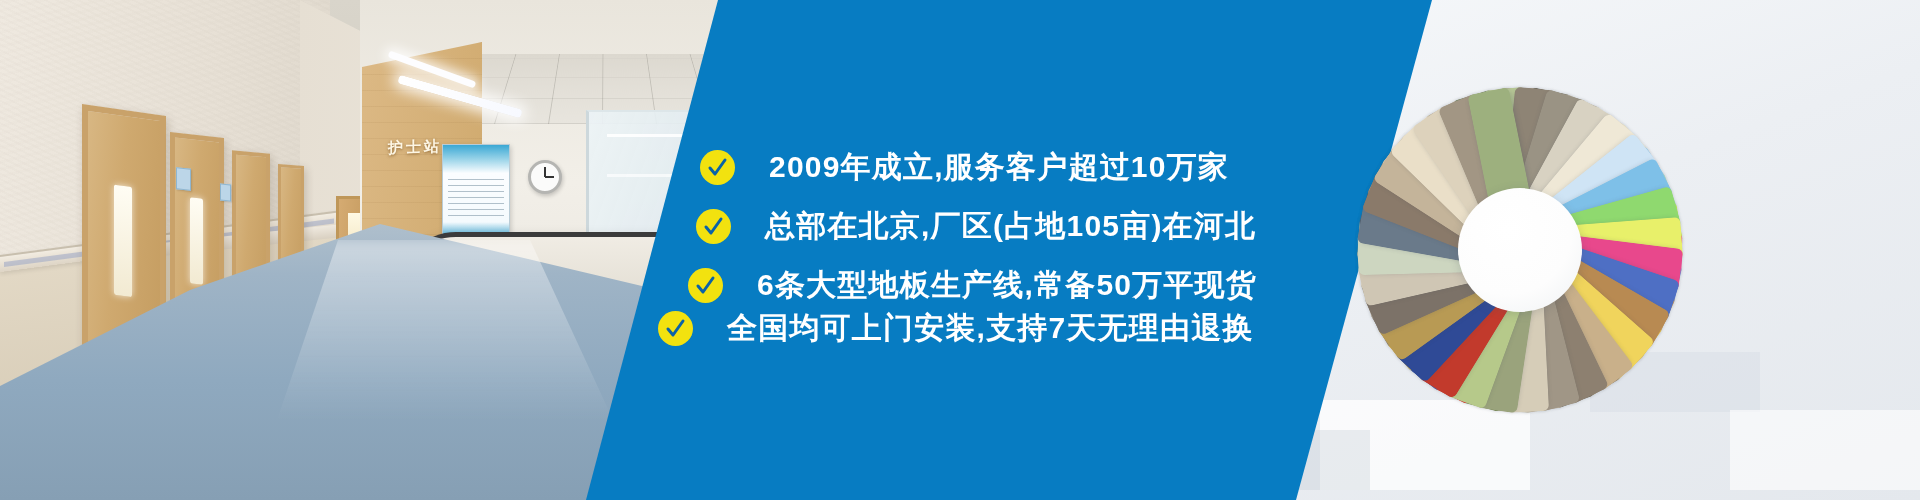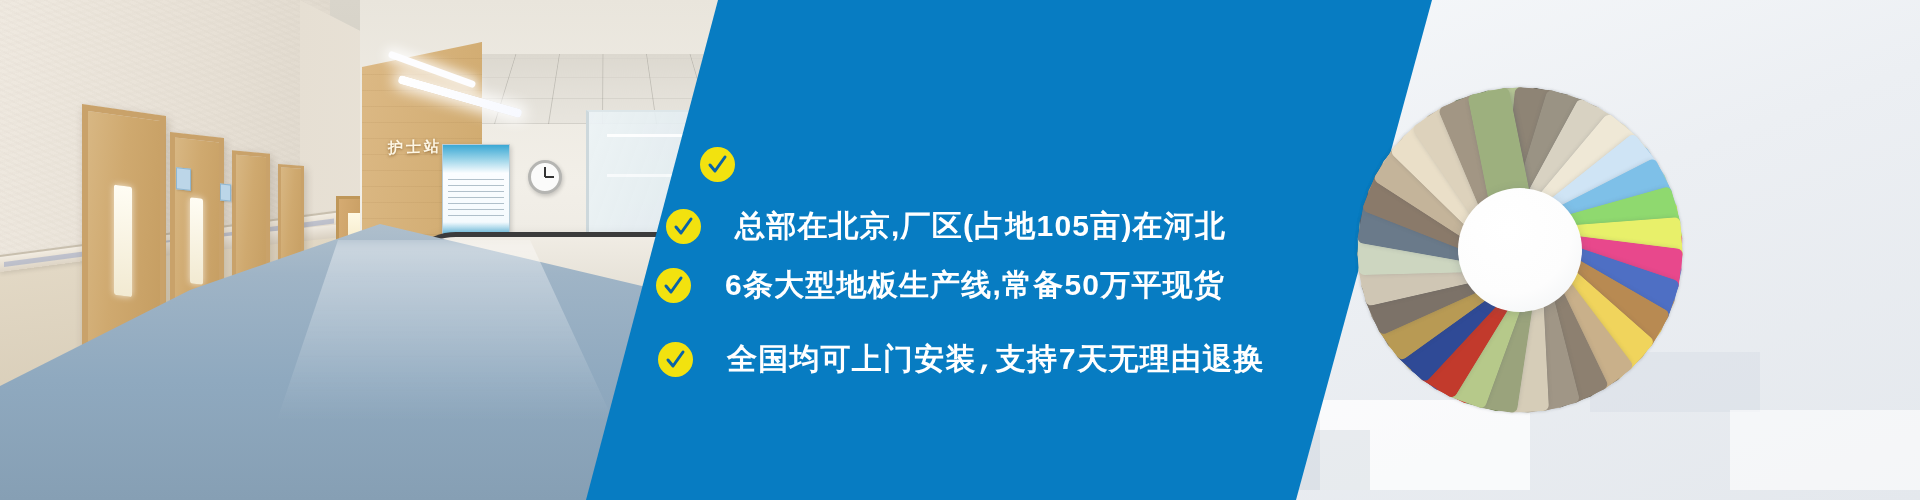--- a/index.html
+++ b/index.html
@@ -328,23 +328,23 @@
     position:relative;
     margin-right:34px;
   }
   .bullet .tick svg { position:absolute; left:6px; top:6px; }
   .bullet .btext {
     color:#ffffff;
     font-size:30px; font-weight:bold;
     letter-spacing:1.2px;
   }
   .b1 { left:700px; top:147px; }
-  .b2 { left:666px; top:206px; }
-  .b3 { left:656px; top:265px; }
-  .b4 { left:658px; top:339px;font-family:Liberation Mono, monospace; }
+  .b2 { left:696px; top:206px; }
+  .b3 { left:688px; top:265px; }
+  .b4 { left:658px; top:308px; }
 </style>
 </head>
 <body>
 
 <div class="banner">
 
   <div class="photo-left">
     <div class="corr-bg"></div>
 
     <div class="ceiling">
@@ -480,20 +480,21 @@
   <div class="content">
 
     <div class="bullets">
 
       <div class="bullet b1">
         <span class="tick">
           <svg width="23" height="23" viewBox="0 0 23 23">
             <path d="M4 12 L9 18 L19 4" stroke="#0a63a8" stroke-width="3" fill="none" stroke-linecap="round" stroke-linejoin="round"></path>
           </svg>
         </span>
+        <span class="btext">2009年成立,服务客户超过10万家</span>
       </div>
 
       <div class="bullet b2">
         <span class="tick">
           <svg width="23" height="23" viewBox="0 0 23 23">
             <path d="M4 12 L9 18 L19 4" stroke="#0a63a8" stroke-width="3" fill="none" stroke-linecap="round" stroke-linejoin="round"></path>
           </svg>
         </span>
         <span class="btext">总部在北京,厂区(占地105亩)在河北</span>
       </div>

